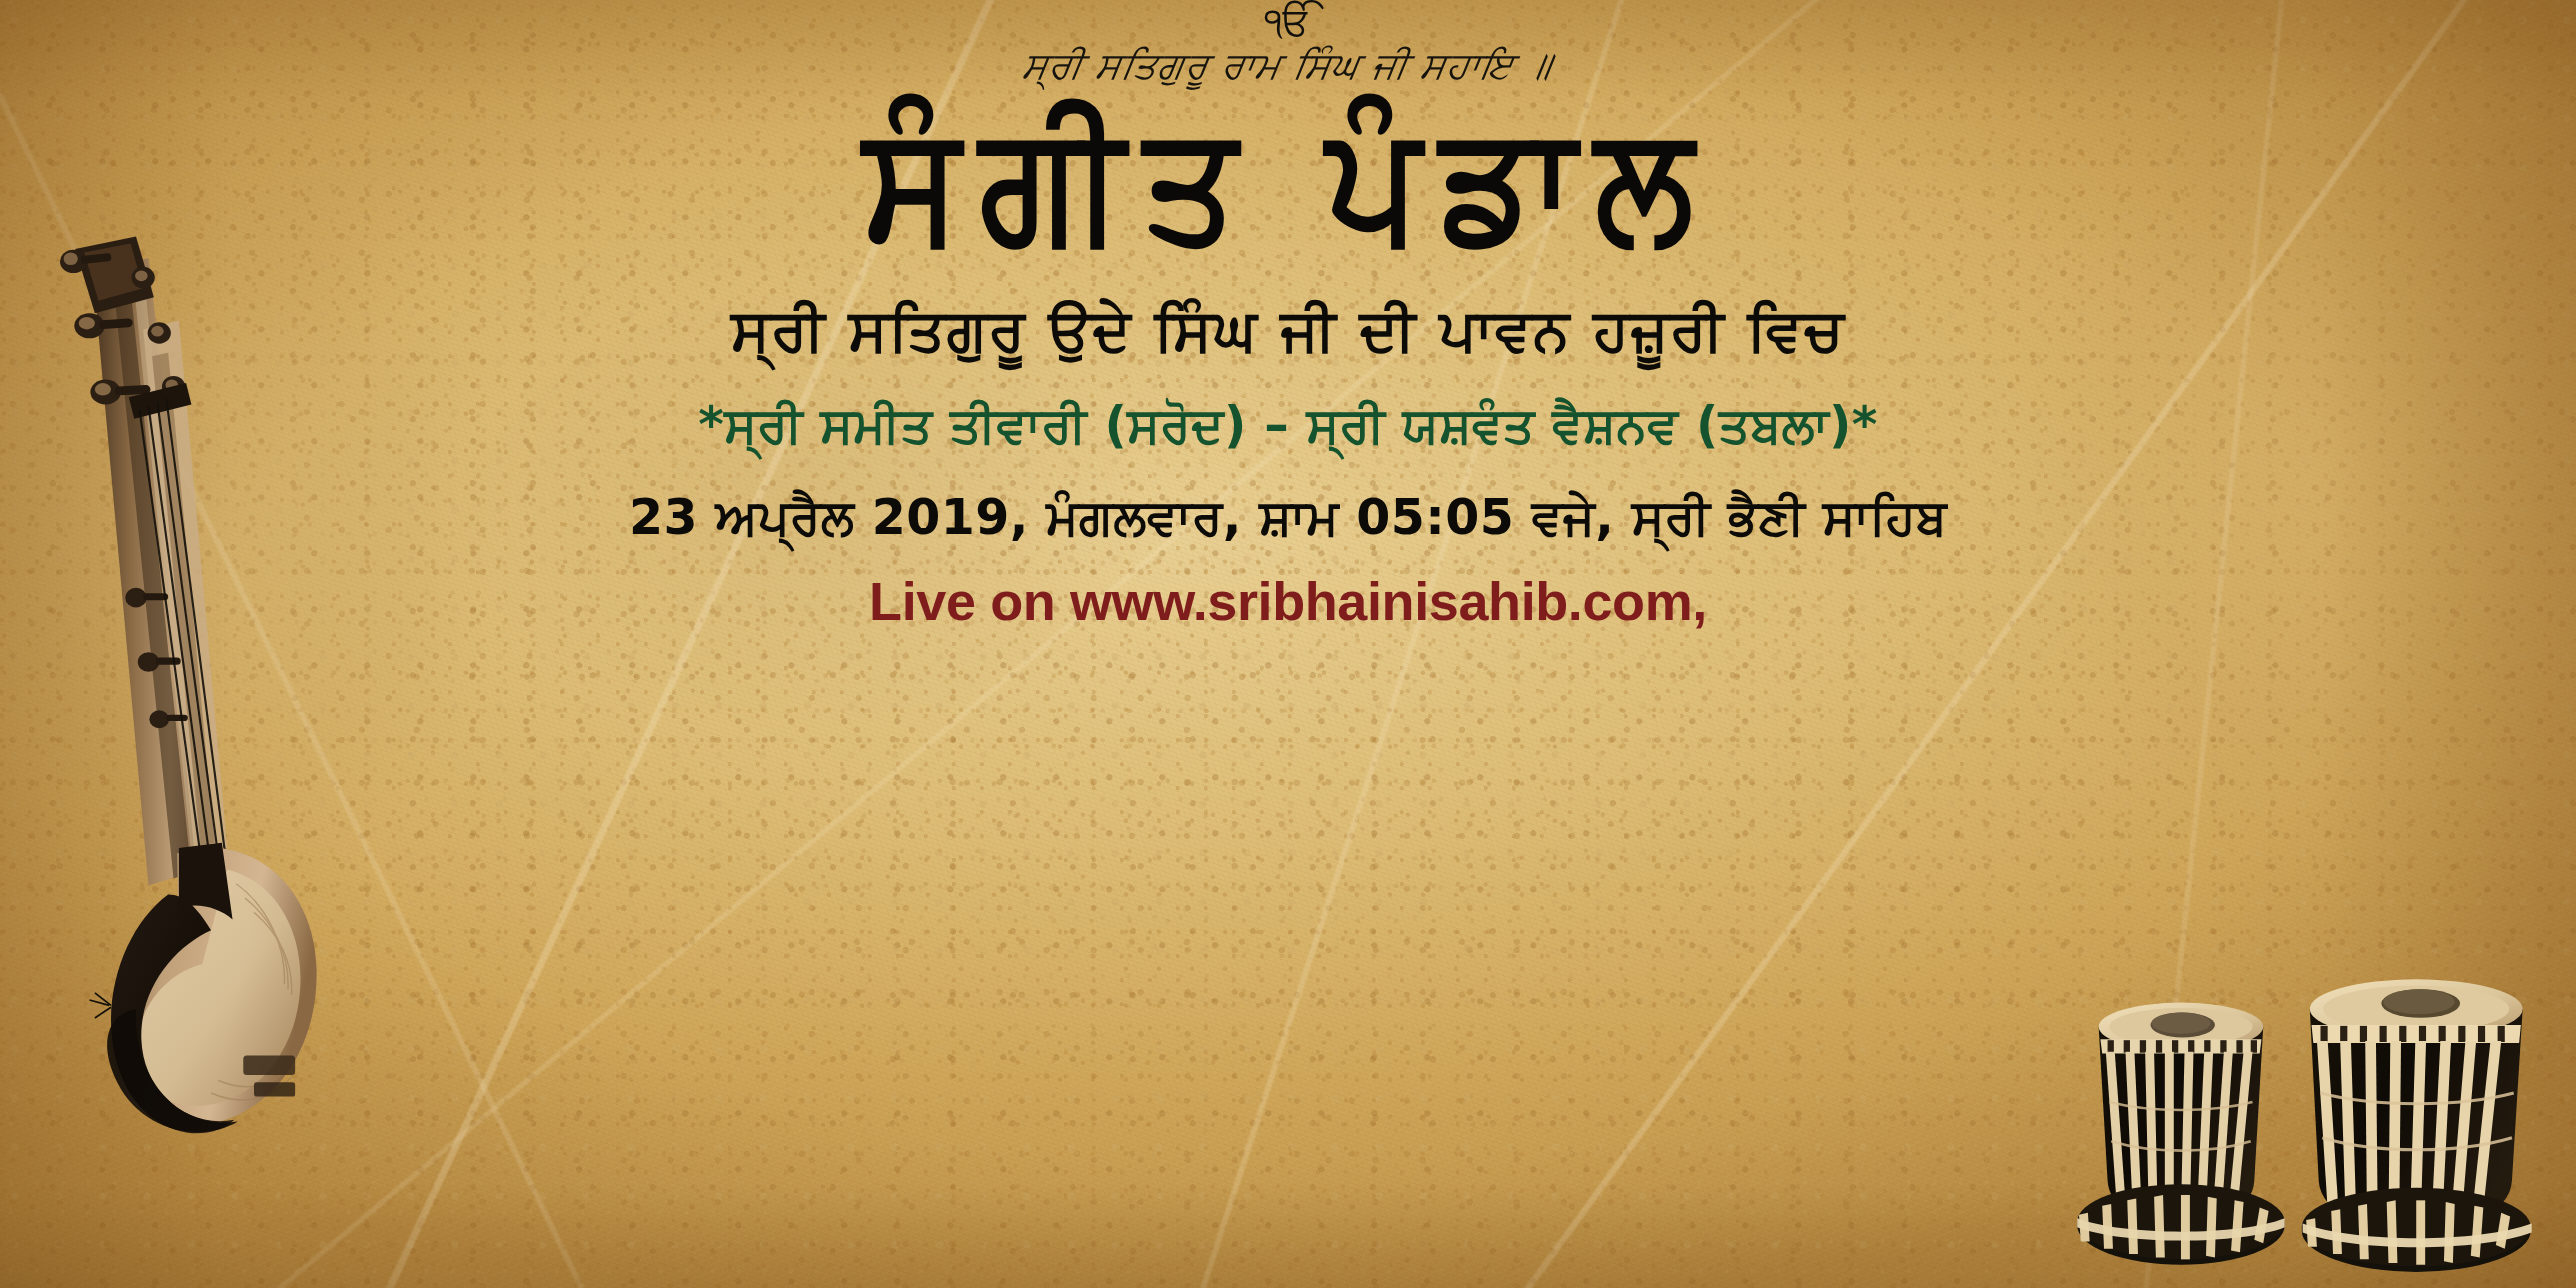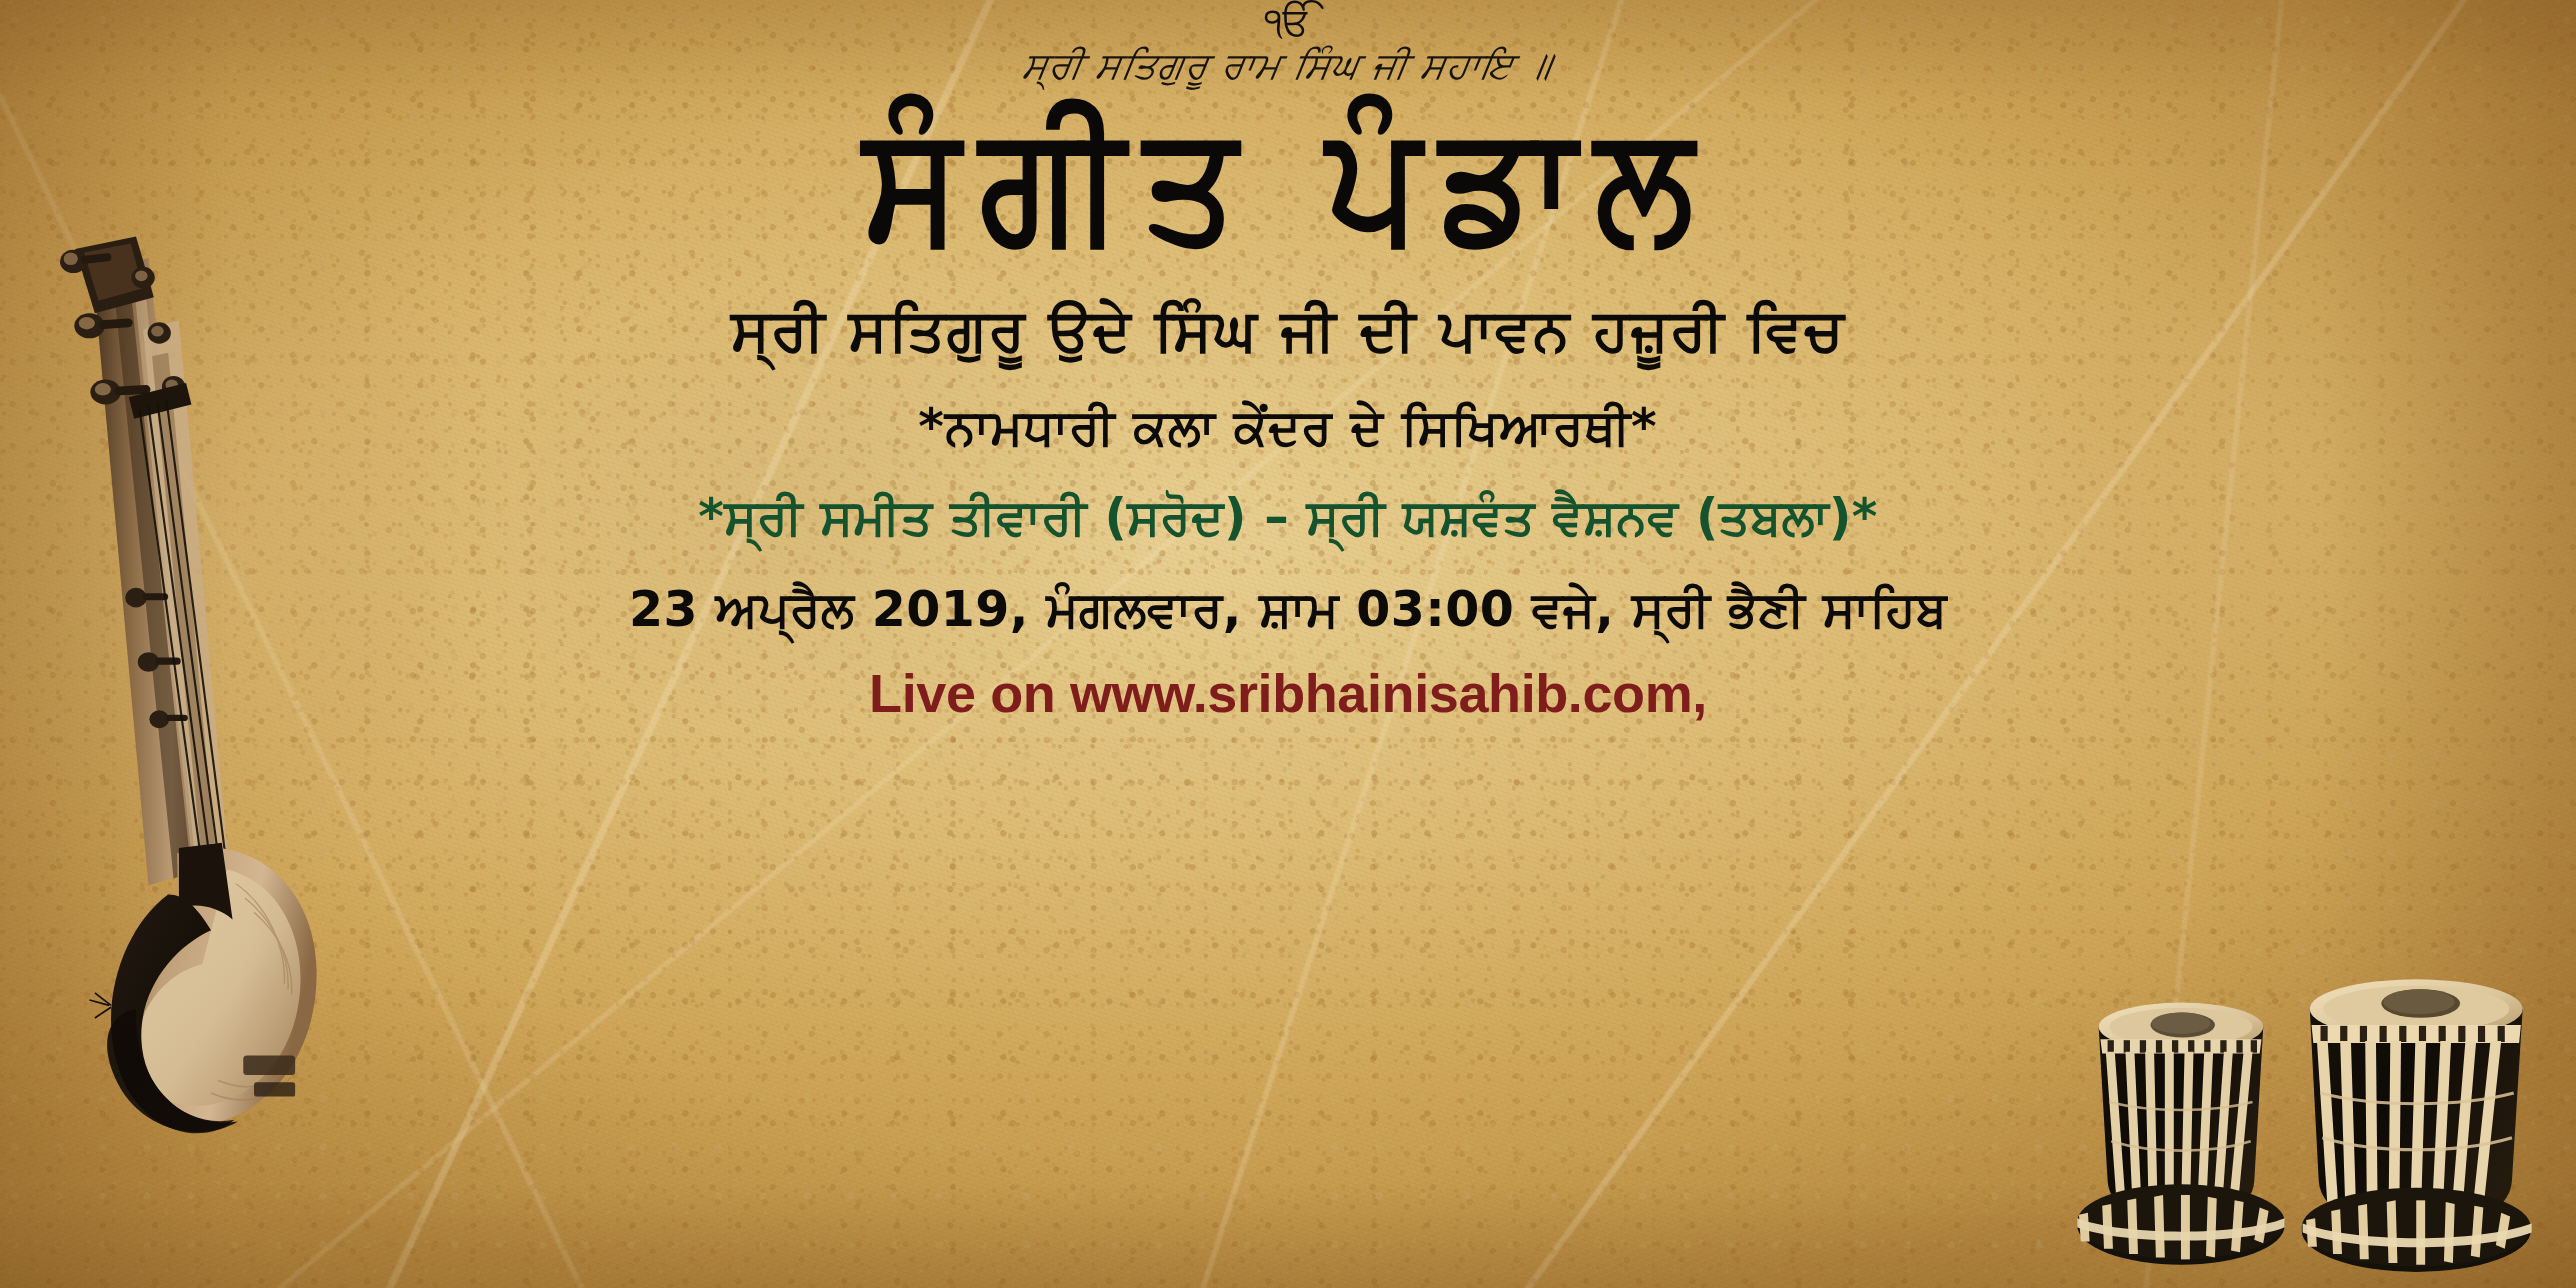--- a/index.html
+++ b/index.html
@@ -445,20 +445,19 @@
         <path d="M260 298 C320 320 456 320 516 298 L516 308 C456 330 320 330 260 308 Z" fill="#ead8b0" opacity="0.95"></path>
       </g>
     </svg>
   </div>
 
   <div class="content">
     <div class="ik-onkar">ੴ</div>
     <div class="invocation">ਸ੍ਰੀ ਸਤਿਗੁਰੂ ਰਾਮ ਸਿੰਘ ਜੀ ਸਹਾਇ ॥</div>
     <div class="headline">ਸੰਗੀਤ ਪੰਡਾਲ</div>
     <div class="line-host">ਸ੍ਰੀ ਸਤਿਗੁਰੂ ਉਦੇ ਸਿੰਘ ਜੀ ਦੀ ਪਾਵਨ ਹਜ਼ੂਰੀ ਵਿਚ</div>
-    <div class="line-group">*ਨਾਮਧਾਰੀ ਕਲਾ ਕੇਂਦਰ ਦੇ ਸਿਖਿਆਰਥੀ*</div>
     <div class="line-artists">*ਸ੍ਰੀ ਸਮੀਤ ਤੀਵਾਰੀ (ਸਰੋਦ) – ਸ੍ਰੀ ਯਸ਼ਵੰਤ ਵੈਸ਼ਨਵ (ਤਬਲਾ)*</div>
-    <div class="line-datetime">23 ਅਪ੍ਰੈਲ 2019, ਮੰਗਲਵਾਰ, ਸ਼ਾਮ 03:00 ਵਜੇ, ਸ੍ਰੀ ਭੈਣੀ ਸਾਹਿਬ</div>
+    <div class="line-datetime">23 ਅਪ੍ਰੈਲ 2019, ਮੰਗਲਵਾਰ, ਸ਼ਾਮ 05:05 ਵਜੇ, ਸ੍ਰੀ ਭੈਣੀ ਸਾਹਿਬ</div>
     <div class="line-live1">Live on www.sribhainisahib.com,</div>
   </div>
 
 </div>
 
 
 </body></html>

